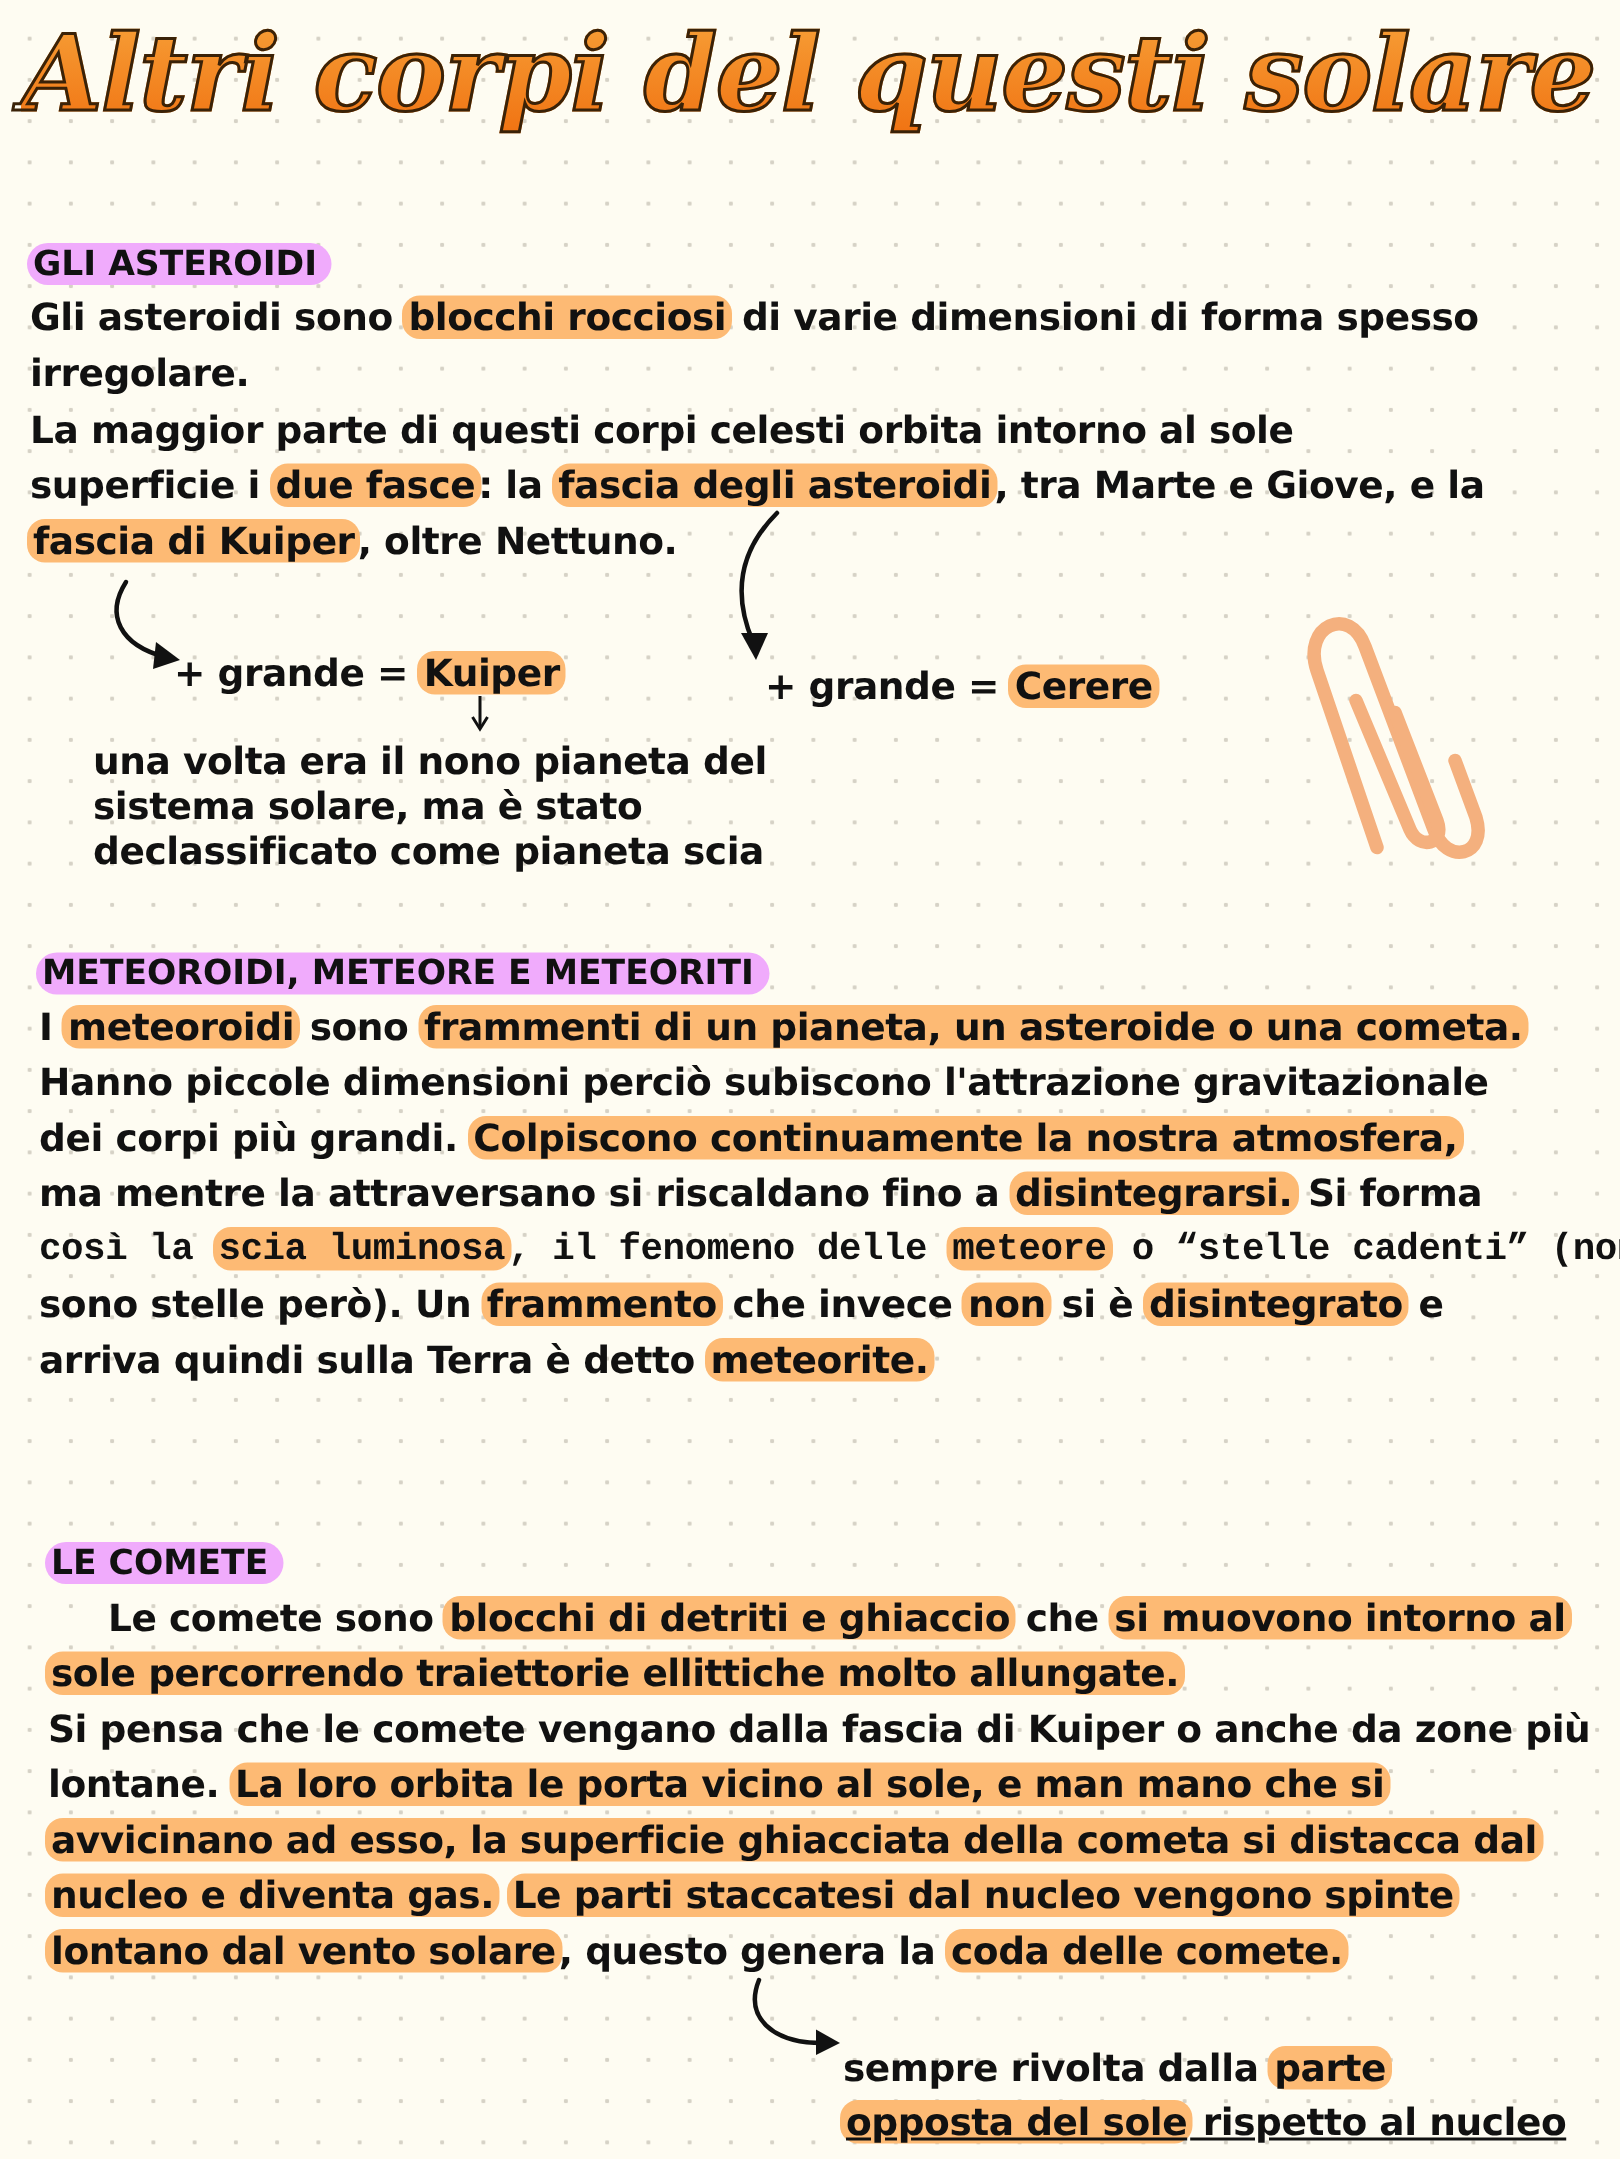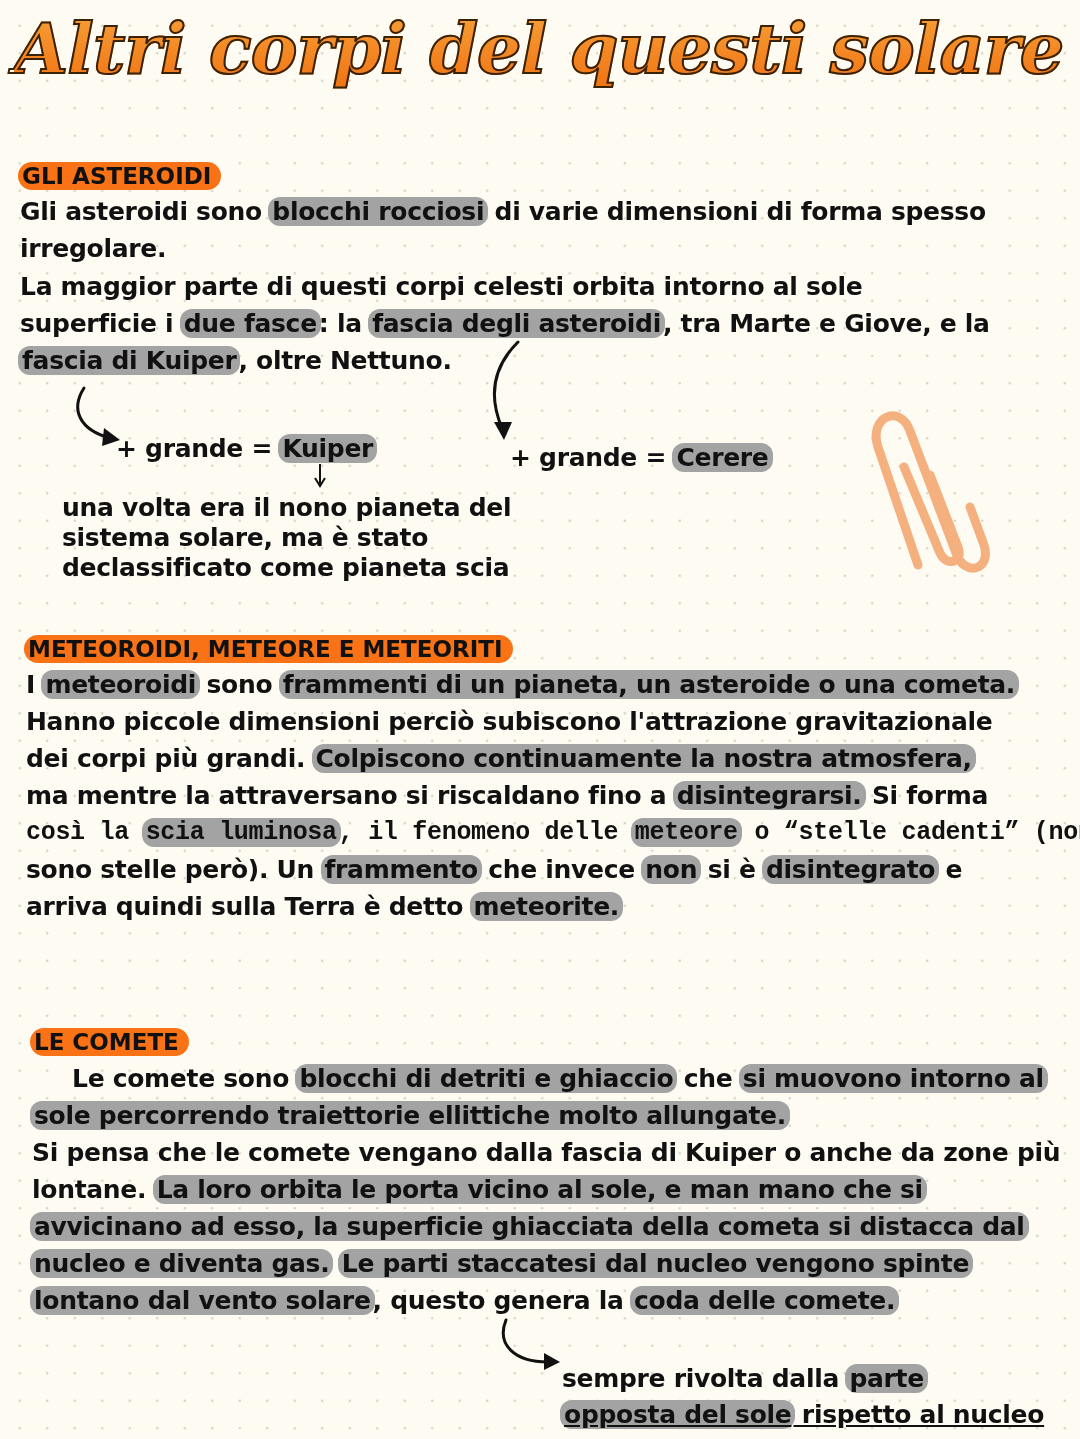--- a/index.html
+++ b/index.html
@@ -18,29 +18,29 @@
     font-size:70px; letter-spacing:-1px; line-height:90px;
     color:#f58a1f;
     -webkit-text-stroke: 2px #3a2208;
     background: linear-gradient(#f7a33a, #f07010);
     -webkit-background-clip:text; background-clip:text;
     -webkit-text-fill-color: transparent;
   }
   .heading {
     position:absolute; font-weight:bold; font-size:23px; line-height:28px;
     padding:0 10px 0 4px; border-radius:14px;
-    background:#f97316; color:#111;
+    background:#f0abfc; color:#111;
   }
   .line {
     position:absolute; font-size:25px; line-height:34px; white-space:nowrap;
     font-weight:600; letter-spacing:-0.3px;
   }
   .line.small { font-size:25px; line-height:30px; }
   .hl {
-    background:#a3a3a3; border-radius:12px; padding:0 4px; margin:0 -2px;
+    background:#fdba74; border-radius:12px; padding:0 4px; margin:0 -2px;
   }
   svg.arrow { position:absolute; overflow:visible; }
   .clip { position:absolute; }
 </style>
 </head>
 <body>
 
 <div class="title">Altri corpi del questi solare</div>
 
 <div class="heading" style="left:18px; top:162px;">GLI ASTEROIDI</div>

